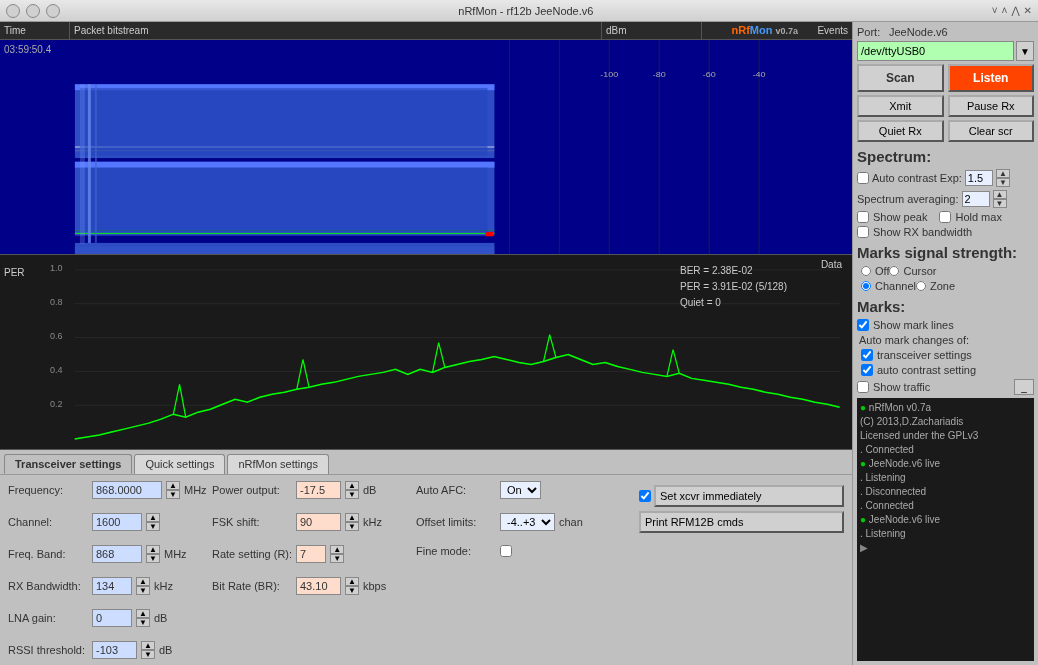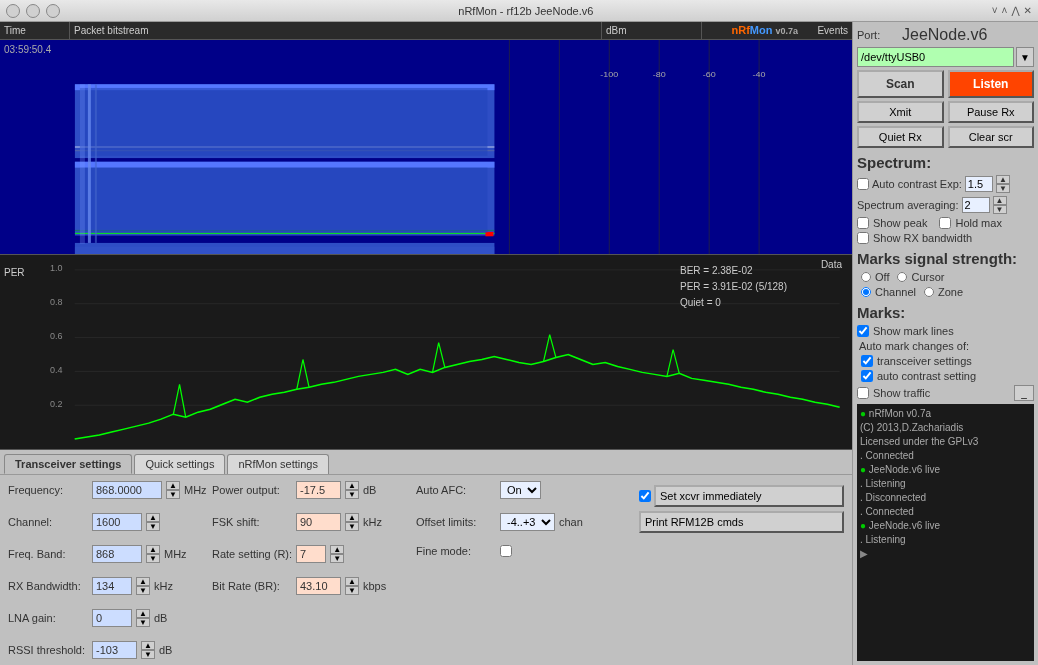--- a/index.html
+++ b/index.html
@@ -260,21 +260,20 @@
     }
     .radio-row {
       display: flex;
       align-items: center;
       gap: 4px;
       font-size: 11px;
       color: #333;
     }
     .radio-group {
       display: flex;
-      gap: 8px;
       margin-left: 4px;
     }
     .log-area {
       background: #1a1a1a;
       color: #aaa;
       font-size: 10px;
       padding: 3px;
       flex: 1;
       min-height: 100px;
       line-height: 14px;
@@ -594,21 +593,21 @@
         <button class="xcvr-btn">Print RFM12B cmds</button>
       </div>
     </div>
 
   </div>
 
   <div class="right-panel">
 
     <div class="port-row">
       <span class="port-label">Port:</span>
-      <span style="font-size:16px;color:#333;margin-left:13px;">JeeNode.v6</span>
+      <span style="font-size:11px;color:#333;">JeeNode.v6</span>
     </div>
     <div class="port-row">
       <input type="text" class="port-input" value="/dev/ttyUSB0" style="">
       <div class="port-dropdown">▼</div>
     </div>
 
     <div class="btn-row">
       <button class="btn-large btn-scan">Scan</button>
       <button class="btn-large btn-listen">Listen</button>
     </div>

